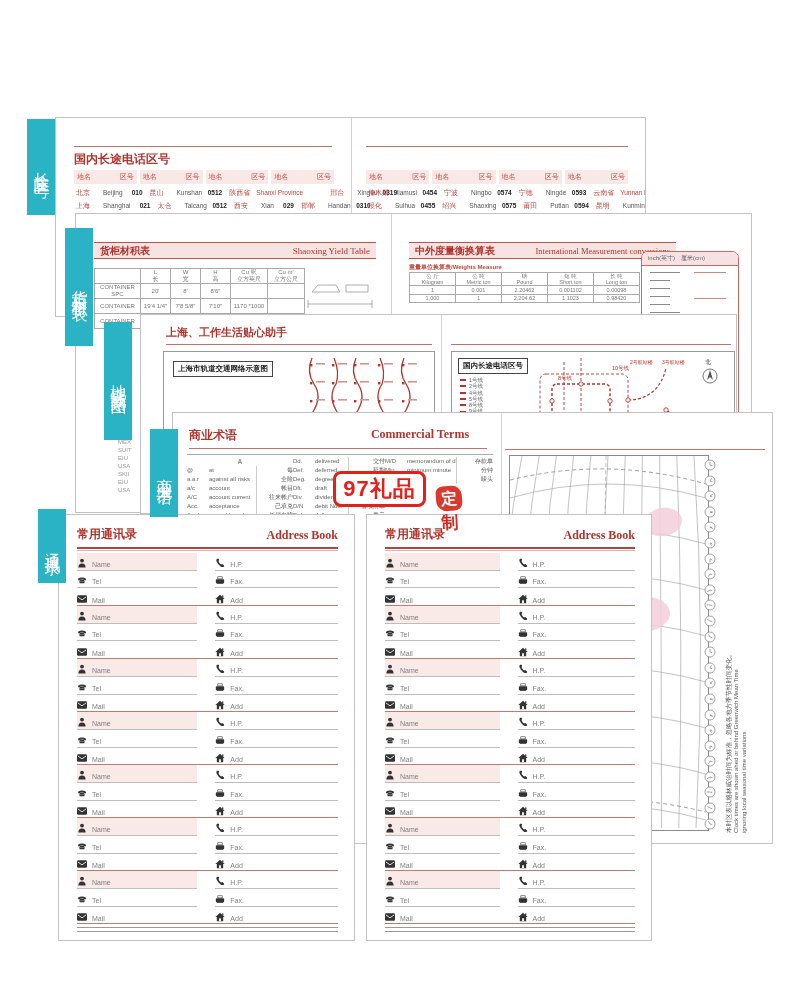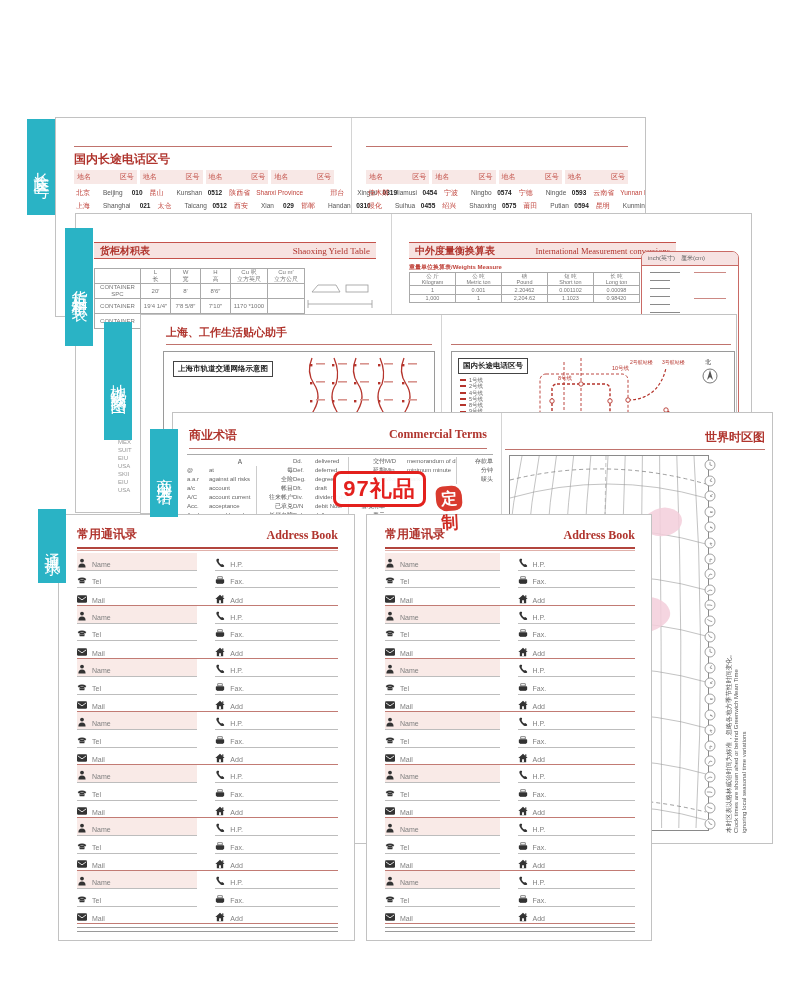--- a/index.html
+++ b/index.html
@@ -565,21 +565,21 @@
         <div class="bj-li">
           <span class="dash"></span>
           <span>机场线</span>
         </div>
       </div>
     <div class="sheet-div" style="left:300px;"></div>
   </div>
 
   <div class="sheet" style="left:172px;top:412px;width:601px;height:432px;z-index:4;">
     <div class="rh" style="left:16px;top:14px;font-size:12px;">商业术语</div>
-    <div class="rh" style="left:180px;top:14px;width:134px;text-align:right;font-size:12px;">Commercial Terms</div>
+    <div class="rh" style="left:180px;top:14px;width:134px;text-align:center;font-size:12px;">Commercial Terms</div>
     <div class="redline" style="left:16px;top:35px;width:298px;"></div>
     <div class="ct-table" id="ct-table" style="left:14px;top:41px;width:306px;">
         <div class="ct-g" style="width: 106px;">
           <div class="ct-h">A</div>
           <div class="ct-r">
             <span class="ct-a">@</span>
             <span class="ct-e">at</span>
             <span class="ct-c">每</span>
           </div>
           <div class="ct-r">
@@ -657,21 +657,20 @@
             <span class="ct-c">分钟</span>
           </div>
           <div class="ct-r">
             <span class="ct-a">Mks.</span>
             <span class="ct-e">marks</span>
             <span class="ct-c">唛头</span>
           </div>
         </div>
       </div>
 
-    <div class="rh" style="left:340px;top:16px;width:252px;text-align:right;font-size:12px;">世界时区图</div>
     <div class="redline" style="left:332px;top:36px;width:260px;"></div>
     <div class="mapbox" style="left:336px;top:42px;width:198px;height:374px;border-color:#8a8a8a;">
       <svg id="tz-svg" width="196" height="372" viewBox="0 0 196 372">
           <path d="M 12 0 Q -26 186 14 372" stroke="#9a9a9a" stroke-width="0.6" fill="none"></path>
           <path d="M 29.2 0 Q -3.8000000000000007 186 31.2 372" stroke="#9a9a9a" stroke-width="0.6" fill="none"></path>
           <path d="M 46.4 0 Q 18.4 186 48.4 372" stroke="#9a9a9a" stroke-width="0.6" fill="none"></path>
           <path d="M 63.599999999999994 0 Q 40.599999999999994 186 65.6 372" stroke="#9a9a9a" stroke-width="0.6" fill="none"></path>
           <path d="M 80.8 0 Q 62.8 186 82.8 372" stroke="#9a9a9a" stroke-width="0.6" fill="none"></path>
           <path d="M 98 0 Q 85 186 100 372" stroke="#9a9a9a" stroke-width="0.6" fill="none"></path>
           <path d="M 115.19999999999999 0 Q 107.19999999999999 186 117.19999999999999 372" stroke="#9a9a9a" stroke-width="0.6" fill="none"></path>

